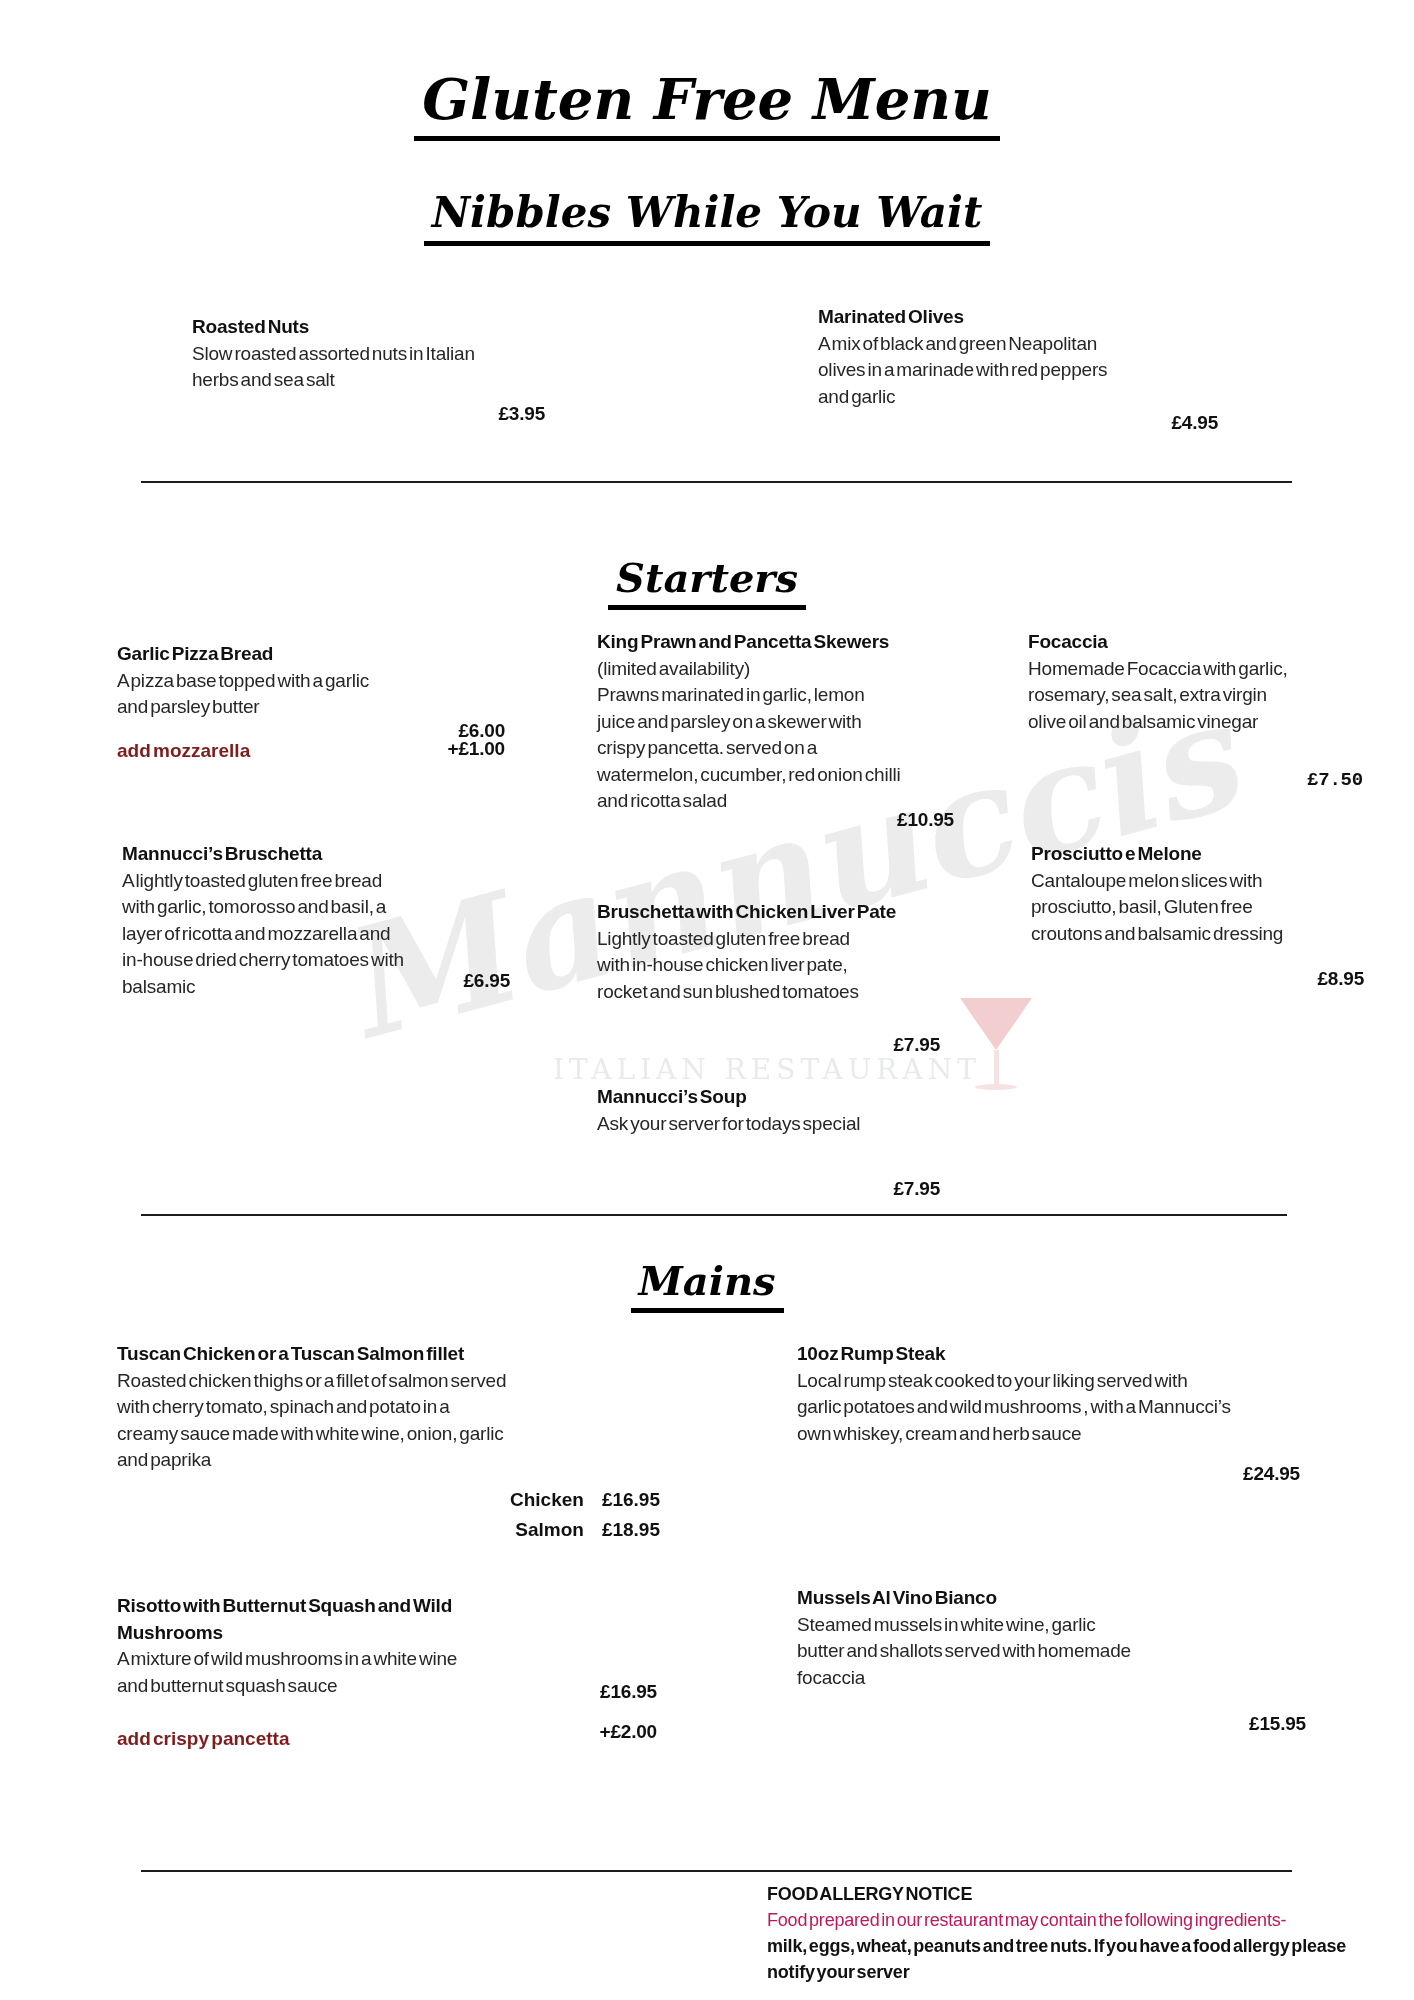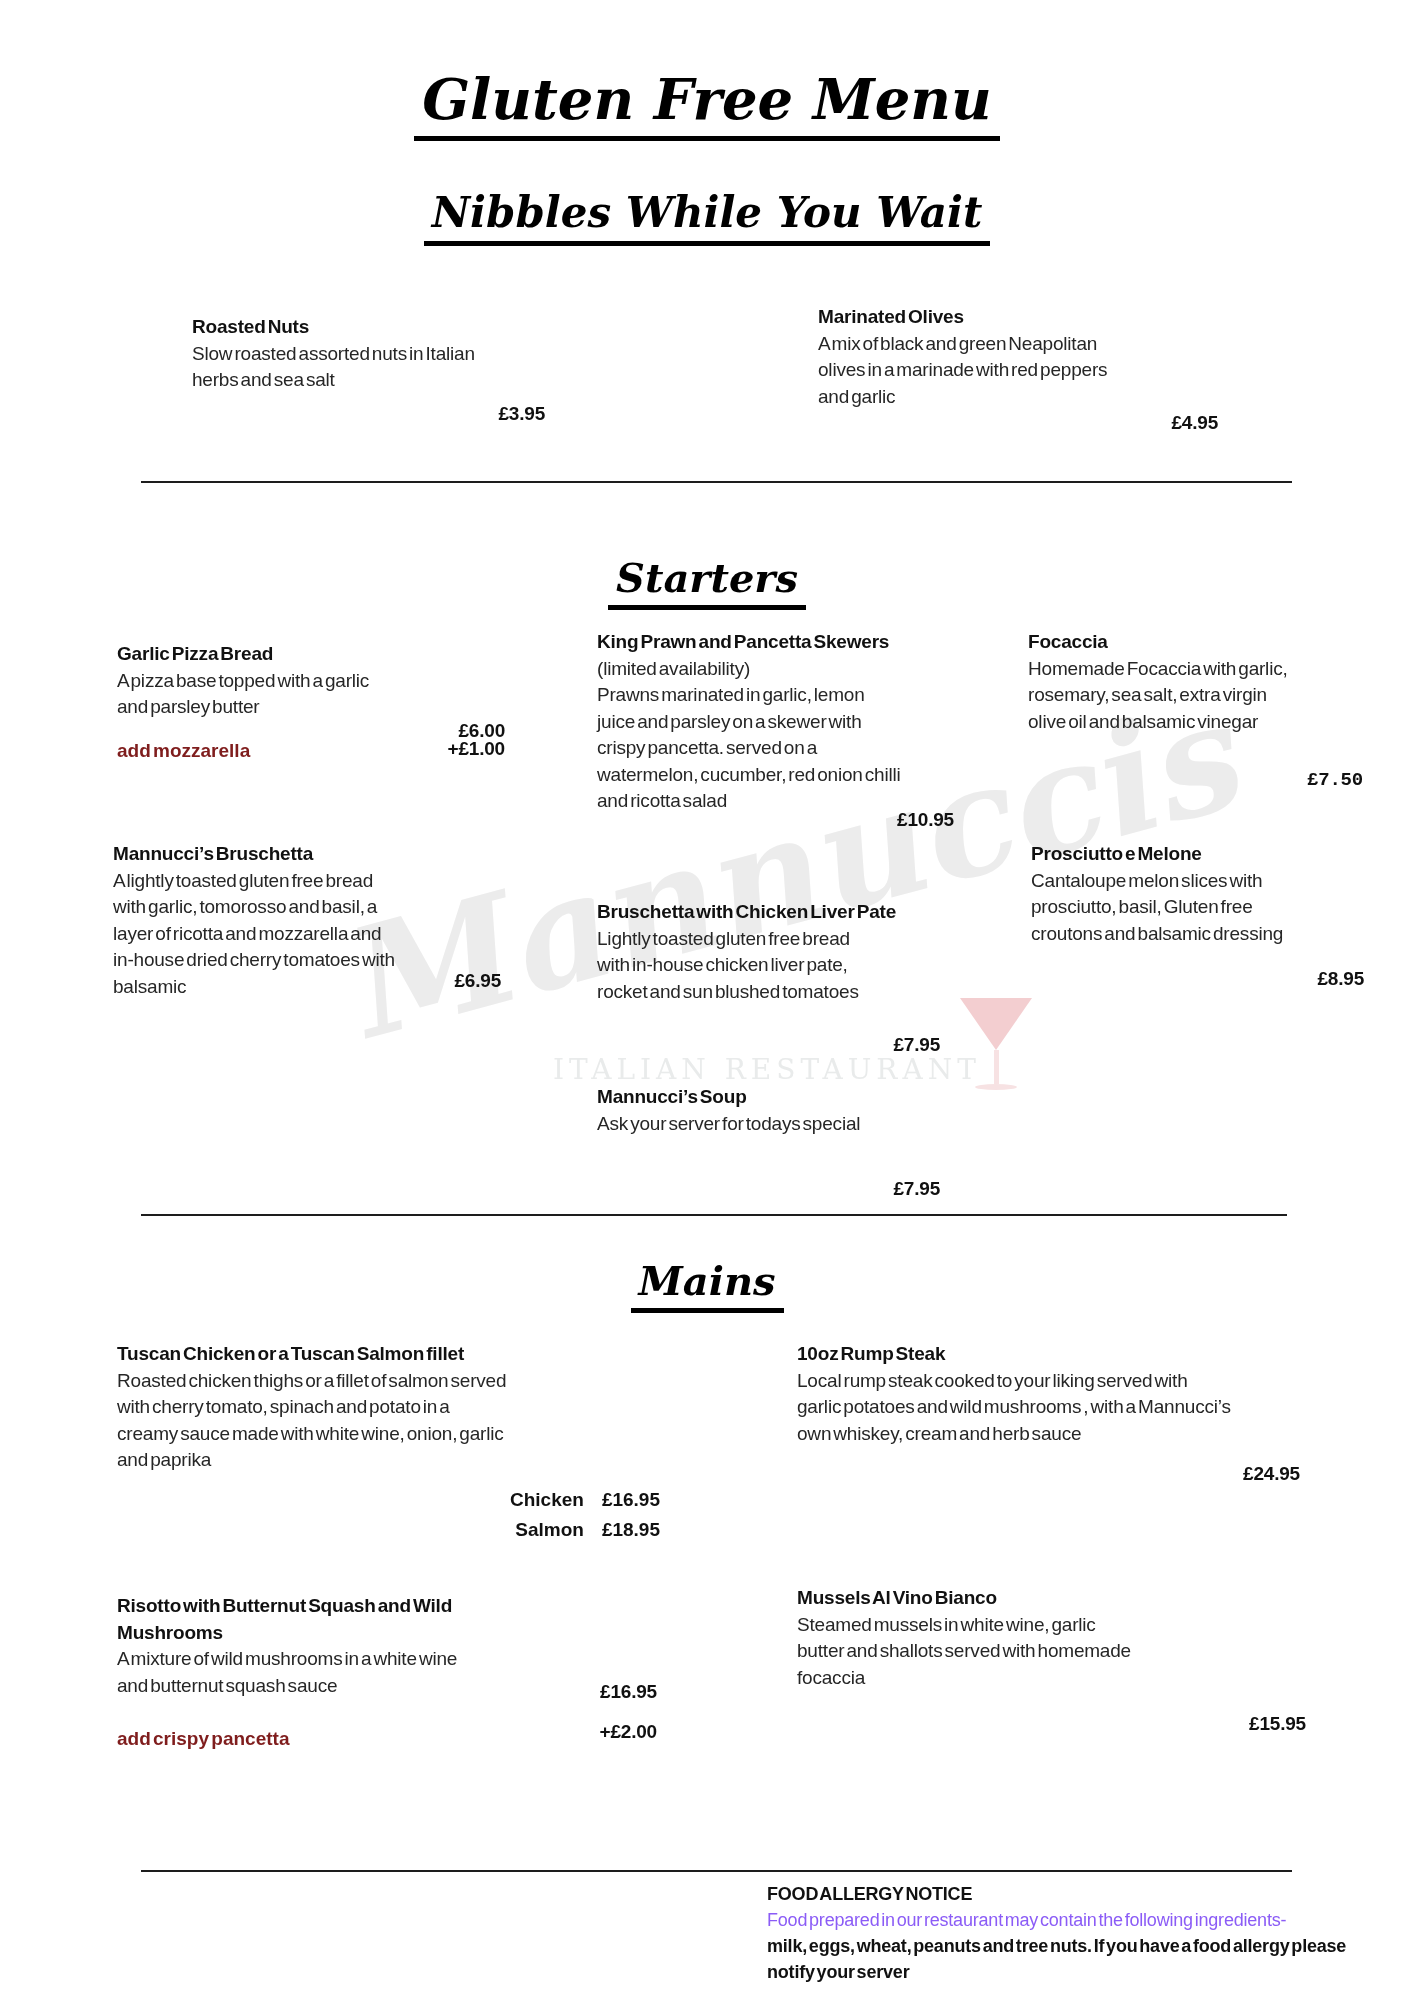--- a/index.html
+++ b/index.html
@@ -41,21 +41,21 @@
     position:absolute; right:0; display:grid; grid-template-columns:auto auto;
     column-gap:18px; font-weight:bold; font-size:19px; line-height:30px;
     word-spacing:-3px; color:#111; text-align:right;
   }
   
   .allergy {
     position:absolute; left:767px; top:1881px; width:620px; z-index:2;
     font-size:18px; line-height:26px; word-spacing:-3px; letter-spacing:-0.2px;
   }
   .allergy-title { font-weight:bold; color:#111; }
-  .allergy-line { color:#8b5cf6; }
+  .allergy-line { color:#be185d; }
   .allergy-bold { font-weight:bold; white-space:pre; color:#111; }
   
   .wm-script {
     position:absolute; left:350px; top:820px; width:700px; height:200px;
     font-family:"DejaVu Serif", serif; font-style:italic; font-weight:bold;
     font-size:150px; line-height:1; text-align:center;
     transform:rotate(-15deg); transform-origin:center center;
     z-index:0; user-select:none;
   }
   .wm-subtitle {
@@ -116,21 +116,21 @@
 
   <div class="item" style="left:117px; top:641px; width:388px;">
     <div class="item-name">Garlic Pizza Bread</div>
     <div class="item-desc">A pizza base topped with a garlic
 and parsley butter</div>
     <div class="price" style="top:77px;">£6.00</div>
     <div class="addon-label" style="top:97px;">add mozzarella</div>
     <div class="price" style="top:95px;">+£1.00</div>
   </div>
 
-  <div class="item" style="left:113px; top:841px; width:388px;">
+  <div class="item" style="left:122px; top:841px; width:388px;">
     <div class="item-name">Mannucci’s Bruschetta</div>
     <div class="item-desc">A lightly toasted gluten free bread
 with garlic, tomorosso and basil, a
 layer of ricotta and mozzarella and
 in-house dried cherry tomatoes with
 balsamic</div>
     <div class="price" style="top:127px;">£6.95</div>
   </div>
 
   <div class="item" style="left:597px; top:629px; width:357px;">

